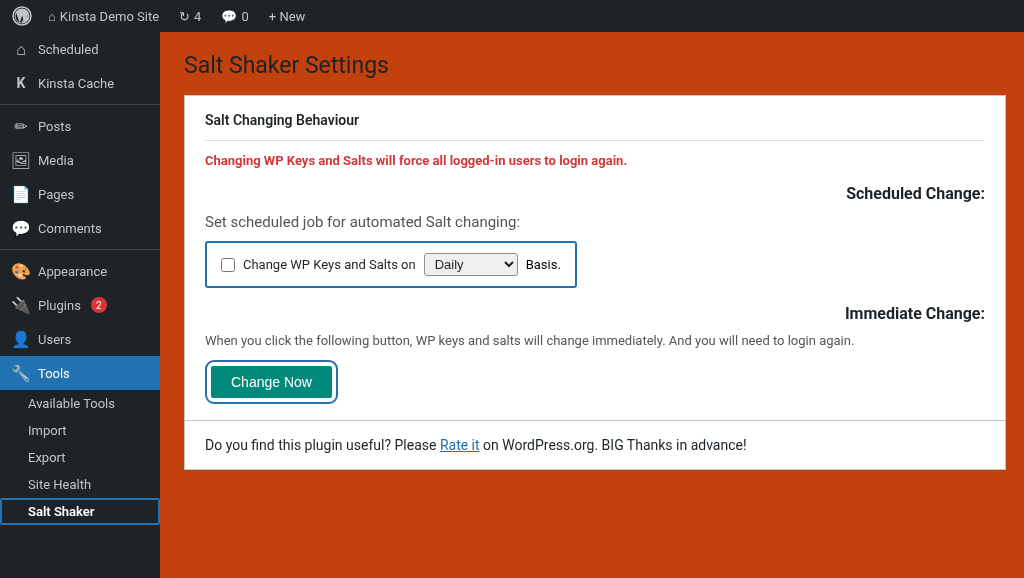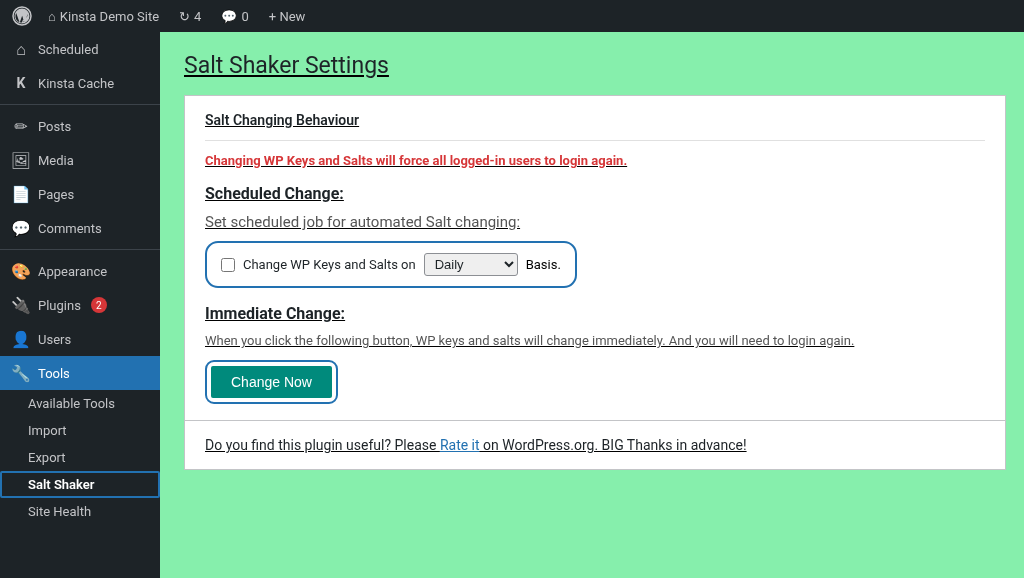--- a/index.html
+++ b/index.html
@@ -91,24 +91,23 @@
       color: #fff;
       font-weight: 600;
       border: 2px solid #2271b1;
       border-radius: 2px;
       padding: 4px 12px 4px 26px;
     }
 
     
     #content-wrap {
       flex: 1;
-      background: #86efac;
+      background: #c2410c;
       overflow-y: auto;
       padding: 20px 18px 20px 24px;
-      text-decoration: underline;
     }
 
     .page-title {
       font-size: 23px;
       font-weight: 400;
       color: #1d2327;
       margin-bottom: 16px;
     }
 
     .settings-box {
@@ -132,31 +131,32 @@
       font-weight: 700;
       font-size: 13px;
       margin-bottom: 16px;
     }
 
     .subsection-title {
       font-size: 16px;
       font-weight: 700;
       color: #1d2327;
       margin-bottom: 10px;
+      text-align: right;
     }
 
     .description-text {
       color: #555;
       font-size: 15px;
       margin-bottom: 10px;
     }
 
     .scheduled-box {
       border: 2px solid #2271b1;
-      border-radius: 13px;
+      border-radius: 3px;
       padding: 10px 14px;
       display: inline-flex;
       align-items: center;
       gap: 8px;
       margin-bottom: 16px;
     }
     .scheduled-box input[type=checkbox] {
       width: 14px; height: 14px;
       cursor: pointer;
       flex-shrink: 0;
@@ -292,25 +292,25 @@
 
     <div class="submenu-item">
       <span>Available Tools</span>
     </div>
     <div class="submenu-item">
       <span>Import</span>
     </div>
     <div class="submenu-item">
       <span>Export</span>
     </div>
+    <div class="submenu-item">
+      <span>Site Health</span>
+    </div>
     <div class="submenu-item active-sub">
       <span>Salt Shaker</span>
-    </div>
-    <div class="submenu-item">
-      <span>Site Health</span>
     </div>
   </div>
 
   <div id="content-wrap">
     <h1 class="page-title">Salt Shaker Settings</h1>
 
     <div class="settings-box">
       <div class="section-header">Salt Changing Behaviour</div>
 
       <p class="warning-text">Changing WP Keys and Salts will force all logged-in users to login again.</p>

